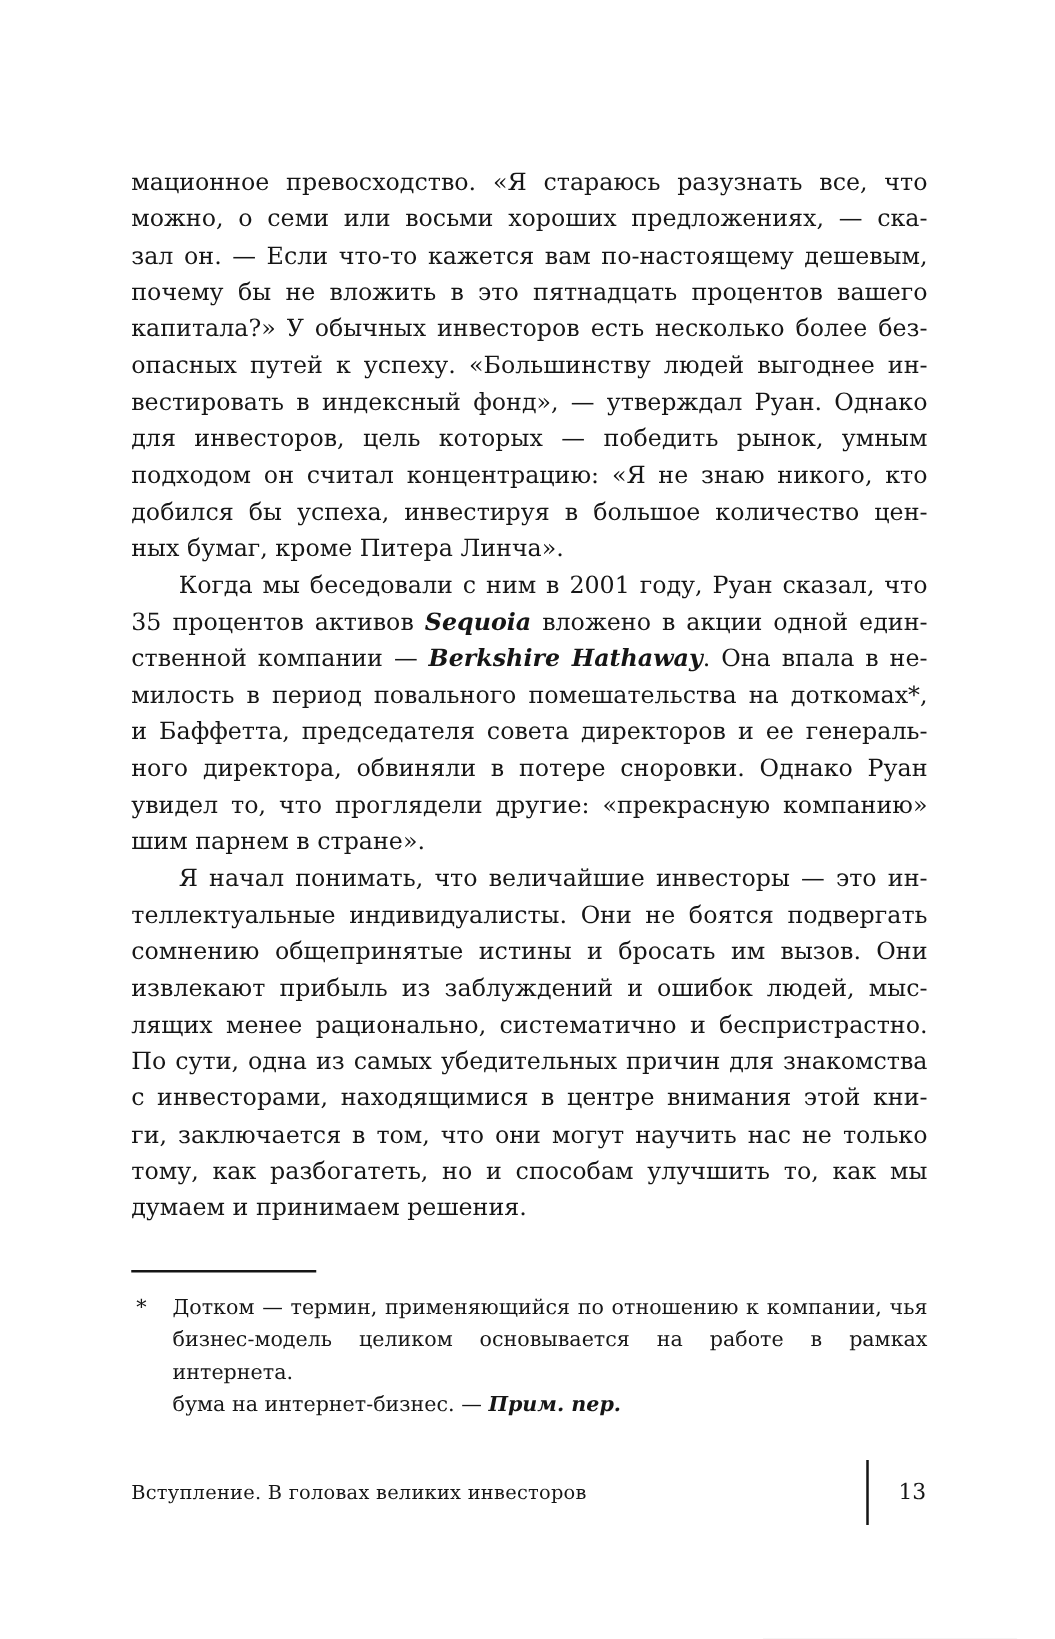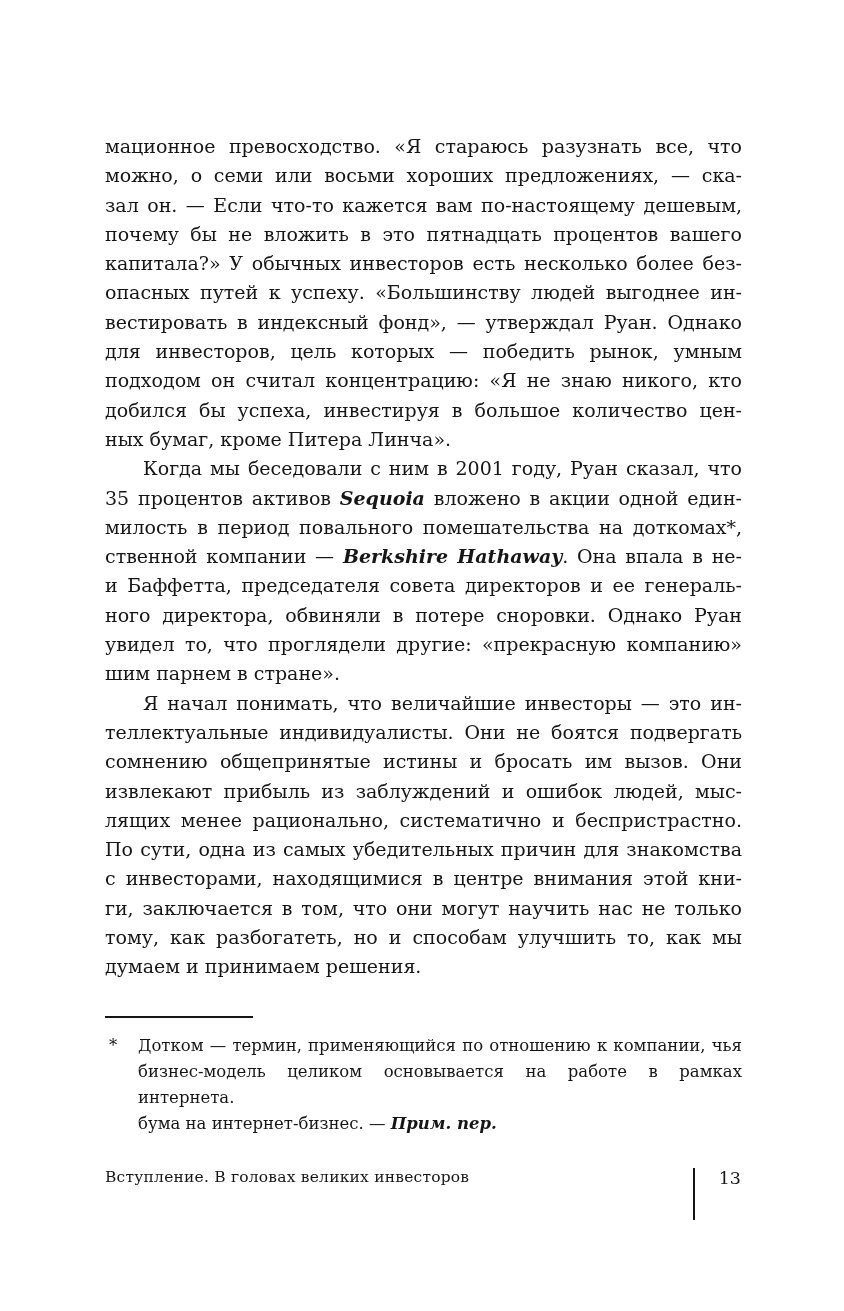--- a/index.html
+++ b/index.html
@@ -57,21 +57,21 @@
     font-size: 16.5px;
   }
 
   .page-footer {
     position: absolute;
     left: 105px;
     top: 1168px;
     width: 636px;
     height: 52px;
     display: flex;
-    align-items: flex-start;
+    align-items: center;
   }
   .running-title {
     font-size: 15.5px;
     letter-spacing: 0.2px;
   }
   .footer-divider {
     width: 2px;
     height: 52px;
     background: #151515;
     margin-left: auto;
@@ -97,22 +97,22 @@
         <div class="line">опасных путей к успеху. «Большинству людей выгоднее ин-</div>
         <div class="line">вестировать в индексный фонд», — утверждал Руан. Однако</div>
         <div class="line">для инвесторов, цель которых — победить рынок, умным</div>
         <div class="line">подходом он считал концентрацию: «Я не знаю никого, кто</div>
         <div class="line">добился бы успеха, инвестируя в большое количество цен-</div>
         <div class="line last">ных бумаг, кроме Питера Линча».</div>
       </div>
       <div class="paragraph">
         <div class="line indent">Когда мы беседовали с ним в 2001 году, Руан сказал, что</div>
         <div class="line">35 процентов активов <i>Sequoia</i> вложено в акции одной един-</div>
+        <div class="line">ственной компании — <i>Berkshire Hathaway</i>. Она впала в не-</div>
         <div class="line">милость в период повального помешательства на доткомах*,</div>
-        <div class="line">ственной компании — <i>Berkshire Hathaway</i>. Она впала в не-</div>
         <div class="line">и Баффетта, председателя совета директоров и ее генераль-</div>
         <div class="line">ного директора, обвиняли в потере сноровки. Однако Руан</div>
         <div class="line">увидел то, что проглядели другие: «прекрасную компанию»</div>
         <div class="line last">шим парнем в стране».</div>
       </div>
       <div class="paragraph">
         <div class="line indent">Я начал понимать, что величайшие инвесторы — это ин-</div>
         <div class="line">теллектуальные индивидуалисты. Они не боятся подвергать</div>
         <div class="line">сомнению общепринятые истины и бросать им вызов. Они</div>
         <div class="line">извлекают прибыль из заблуждений и ошибок людей, мыс-</div>

